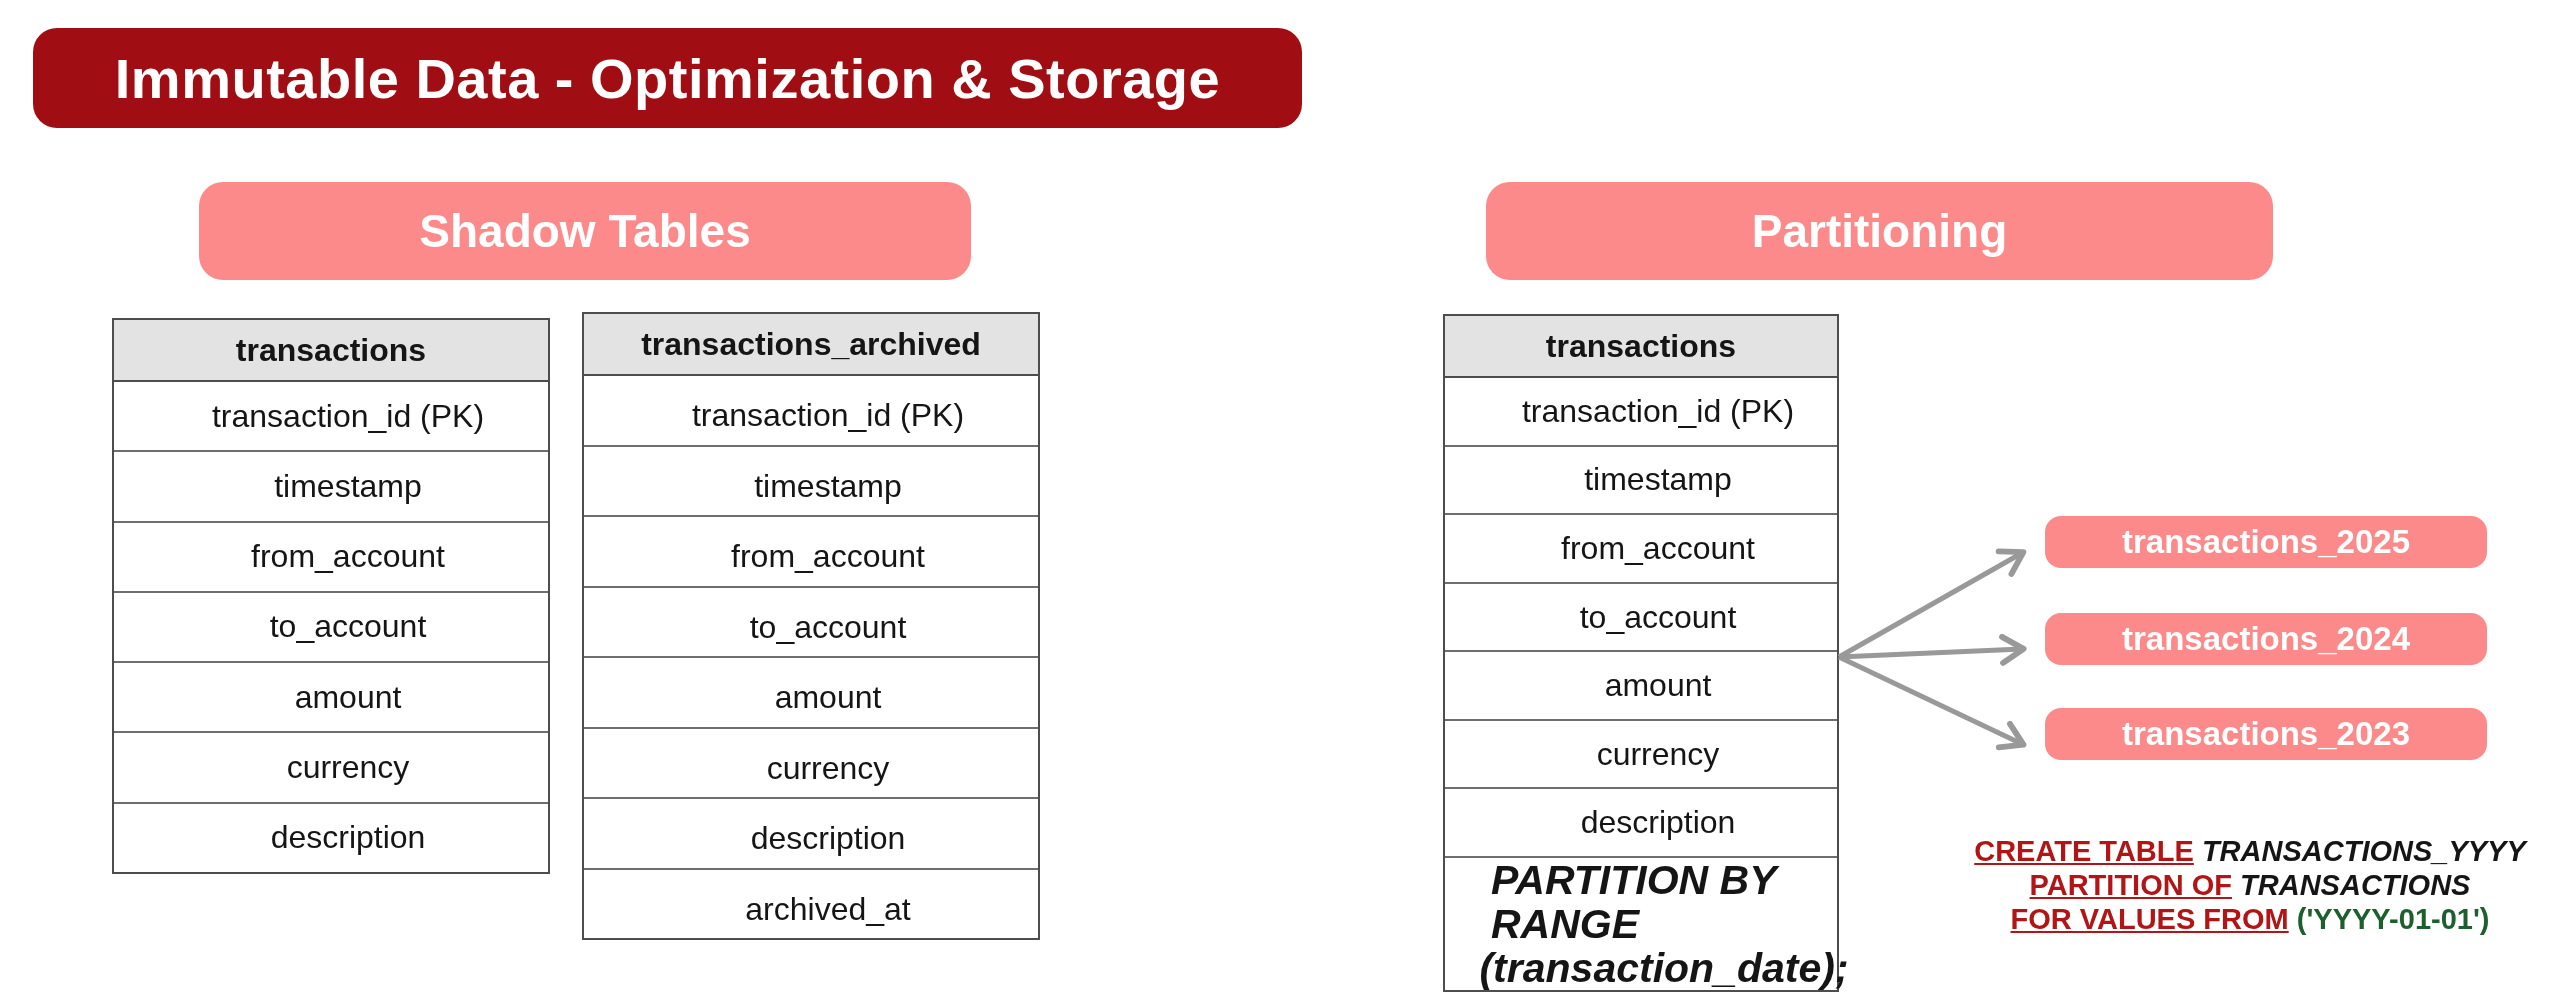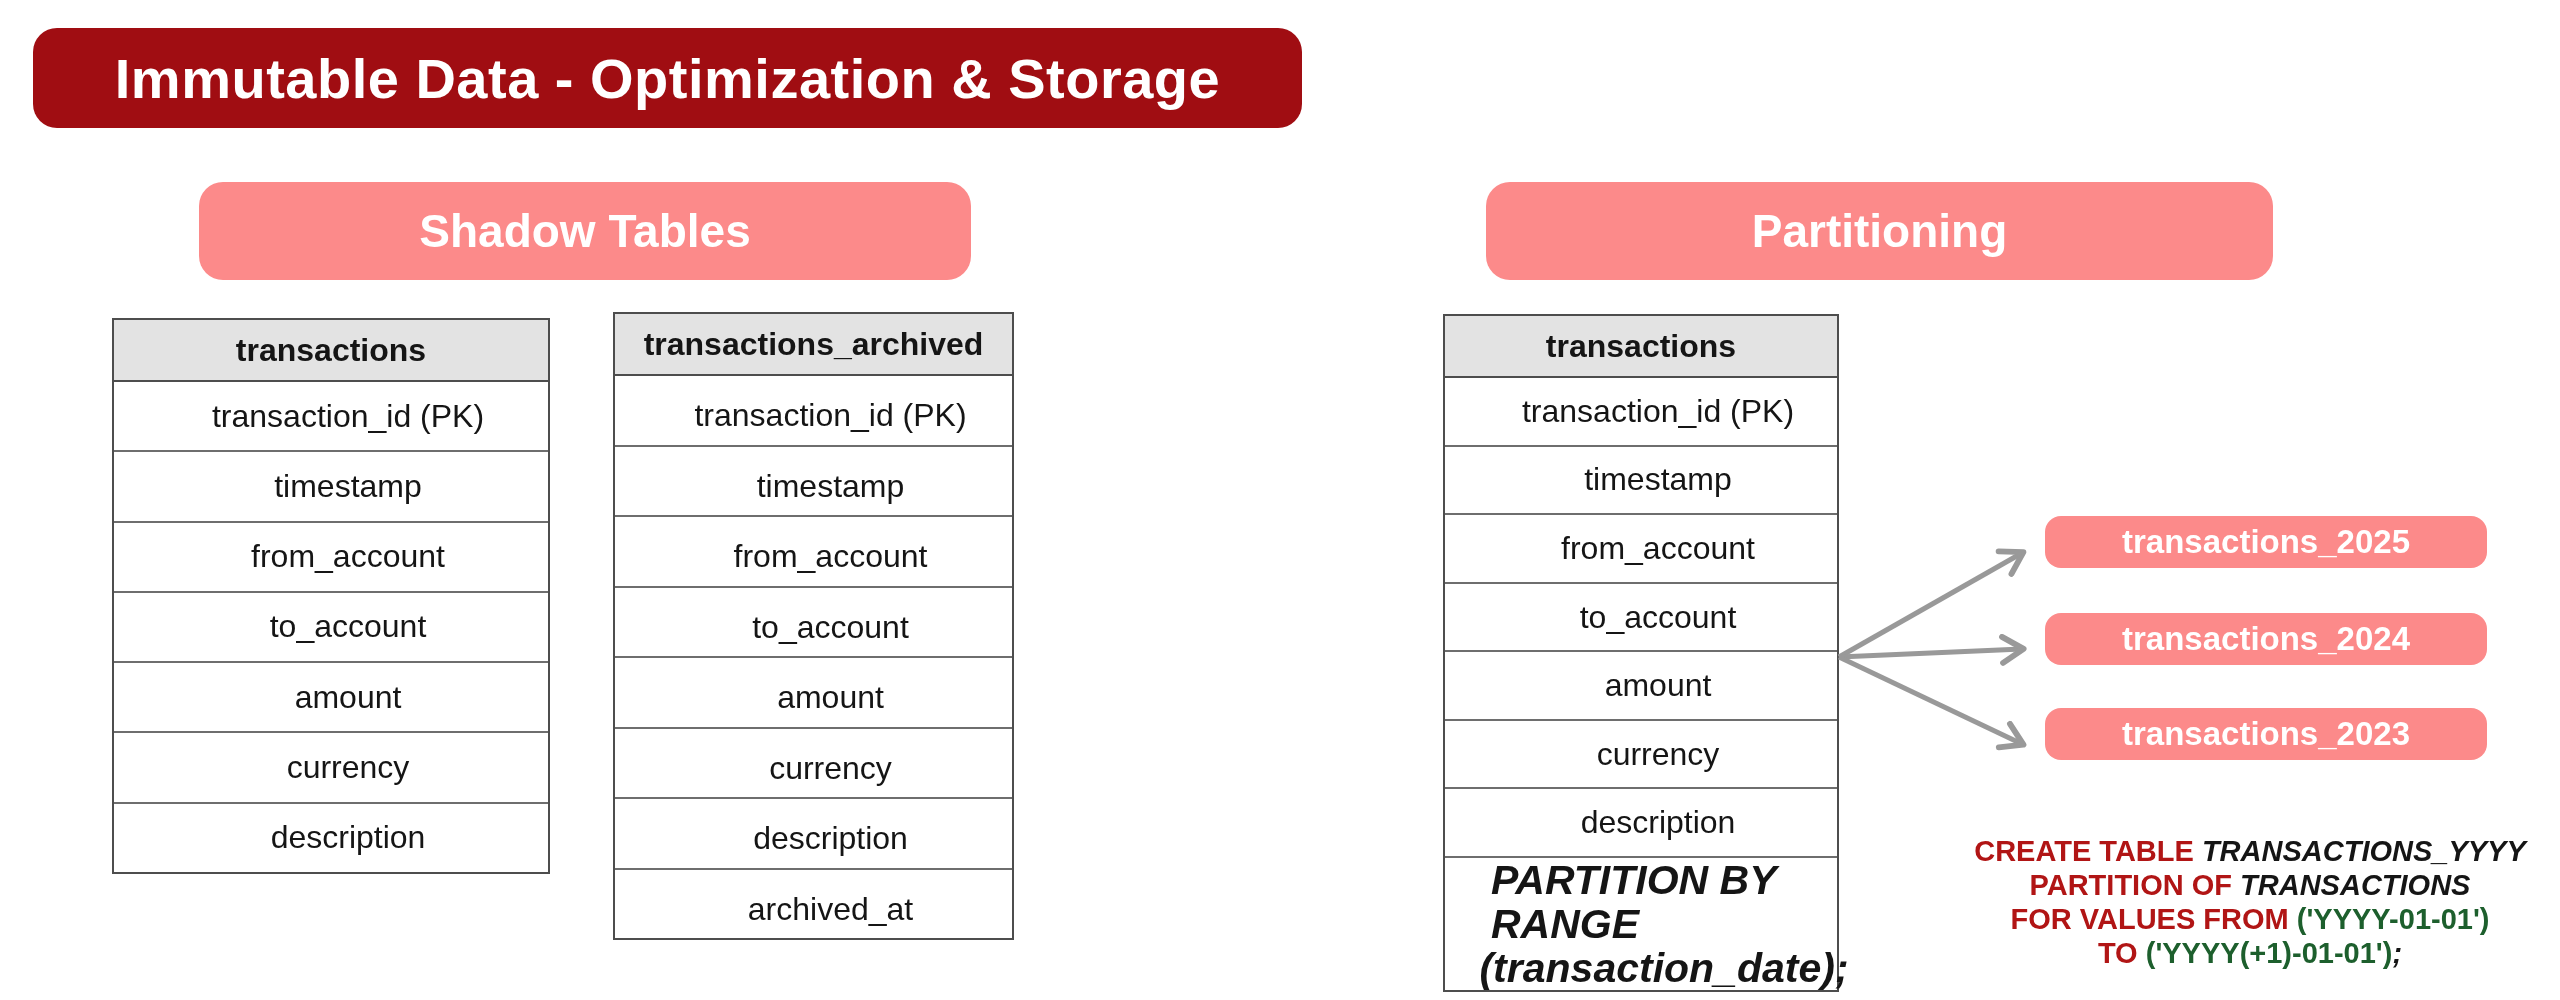--- a/index.html
+++ b/index.html
@@ -25,21 +25,21 @@
   }
   .section-shadow { left:199px; top:182px; width:772px; }
   .section-partitioning { left:1486px; top:182px; width:787px; }
 
   
   .tbl {
     position:absolute; background:#ffffff; border:2px solid #4d4d4d;
     display:flex; flex-direction:column; color:#151515;
   }
   .tbl-1 { left:112px; top:318px; width:438px; height:556px; }
-  .tbl-2 { left:613px; top:312px; width:401px; height:628px;gap:11px; }
+  .tbl-2 { left:582px; top:312px; width:458px; height:628px;gap:11px; }
   .tbl-3 { left:1443px; top:314px; width:396px; height:678px; }
   .tbl .hdr {
     flex:0 0 62px; background:#E3E3E3; font-weight:bold; font-size:32px;
     display:flex; align-items:center; justify-content:center;
     border-bottom:2px solid #4d4d4d;
   }
   .tbl .row {
     flex:1 1 auto; font-size:32px;
     display:flex; align-items:center; justify-content:center;
     border-bottom:2px solid #6e6e6e;
@@ -66,21 +66,21 @@
 
   
   .arrows { position:absolute; left:0; top:0; pointer-events:none; }
 
   
   .sql-block {
     position:absolute; left:1940px; top:834px; width:620px;
     text-align:center; font-size:29px; font-weight:bold; line-height:34px;
     white-space:nowrap;
   }
-  .sql-kw  { color:#B11515; }
+  .sql-kw  { color:#B11515;text-decoration:underline; }
   .sql-id  { color:#151515;font-style:italic; }
   .sql-val { color:#1D5F2D; }
 </style>
 </head>
 <body>
 
 <div class="canvas">
 
   <div class="title-banner">
     <span>Immutable Data - Optimization &amp; Storage</span>
@@ -159,18 +159,15 @@
       <span class="sql-id">TRANSACTIONS_YYYY</span>
     </div>
     <div class="sql-line">
       <span class="sql-kw">PARTITION OF</span>
       <span class="sql-id">TRANSACTIONS</span>
     </div>
     <div class="sql-line">
       <span class="sql-kw">FOR VALUES FROM</span>
       <span class="sql-val">('YYYY-01-01')</span>
     </div>
-    <div class="sql-line">
-      <span class="sql-kw">TO</span> <span class="sql-val">('YYYY(+1)-01-01')</span><span class="sql-id">;</span>
-    </div>
   </div>
 
 </div>
 
 </body></html>

